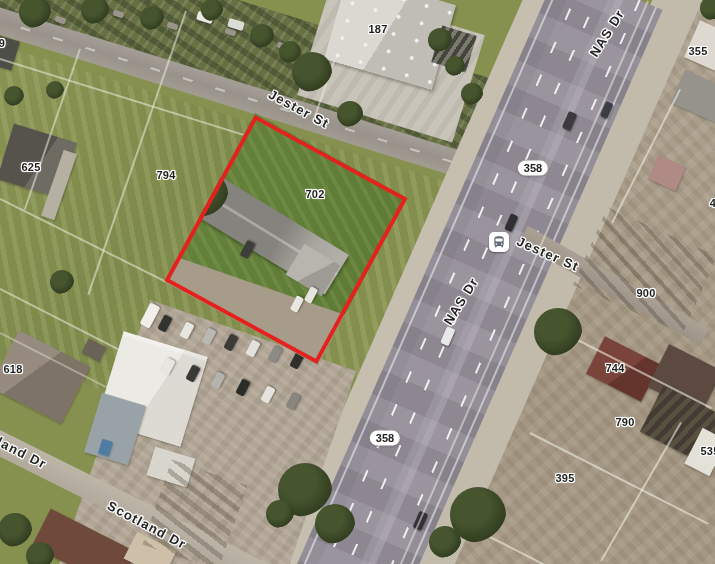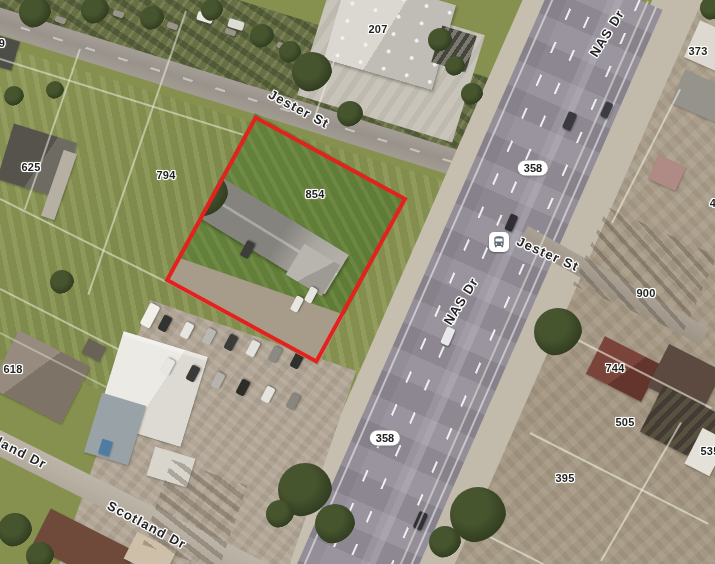--- a/index.html
+++ b/index.html
@@ -207,29 +207,29 @@
     <div class="bld502b"></div>
     <div class="tree" style="left:182px;top:171px;width:46px;height:46px"></div>
     <div class="car" style="left:239px;top:245px;width:17px;height:9px;background:#3d3d39;transform:rotate(-62deg)"></div>
     <div class="car" style="left:289px;top:300px;width:16px;height:8px;background:#e9e7e1;transform:rotate(-62deg)"></div>
     <div class="car" style="left:303px;top:291px;width:16px;height:8px;background:#e6e4de;transform:rotate(-62deg)"></div>
   </div>
   <div class="hl"></div>
 
   <div id="labels" style="position:absolute;inset:0;z-index:5">
       <span class="lbl parcel" style="left: 2px; top: 43px;">9</span>
-      <span class="lbl parcel" style="left: 378px; top: 29px;">207</span>
-      <span class="lbl parcel" style="left: 698px; top: 51px;">373</span>
+      <span class="lbl parcel" style="left: 378px; top: 29px;">187</span>
+      <span class="lbl parcel" style="left: 698px; top: 51px;">355</span>
       <span class="lbl parcel" style="left: 31px; top: 167px;">625</span>
       <span class="lbl parcel" style="left: 166px; top: 175px;">794</span>
-      <span class="lbl parcel" style="left: 315px; top: 194px;">854</span>
+      <span class="lbl parcel" style="left: 315px; top: 194px;">702</span>
       <span class="lbl parcel" style="left: 646px; top: 293px;">900</span>
       <span class="lbl parcel" style="left: 13px; top: 369px;">618</span>
       <span class="lbl parcel" style="left: 615px; top: 368px;">744</span>
-      <span class="lbl parcel" style="left: 625px; top: 422px;">505</span>
+      <span class="lbl parcel" style="left: 625px; top: 422px;">790</span>
       <span class="lbl parcel" style="left: 710px; top: 451px;">535</span>
       <span class="lbl parcel" style="left: 565px; top: 478px;">395</span>
       <span class="lbl parcel" style="left: 713px; top: 203px;">4</span>
       <span class="lbl street" style="transform: translate(-50%, -50%) rotate(28deg); left: 299px; top: 109px;">Jester St</span>
       <span class="lbl street" style="transform: translate(-50%, -50%) rotate(-58deg); left: 607px; top: 33px;">NAS Dr</span>
       <span class="lbl street" style="transform: translate(-50%, -50%) rotate(24deg); left: 548px; top: 254px;">Jester St</span>
       <span class="lbl street" style="transform: translate(-50%, -50%) rotate(-58deg); left: 461px; top: 301px;">NAS Dr</span>
       <span class="lbl street" style="transform: translate(-50%, -50%) rotate(27deg); left: 22px; top: 453px;">land Dr</span>
       <span class="lbl street" style="transform: translate(-50%, -50%) rotate(28deg); left: 147px; top: 525px;">Scotland Dr</span>
       <span class="shield" style="left: 533px; top: 168px;">358</span>

